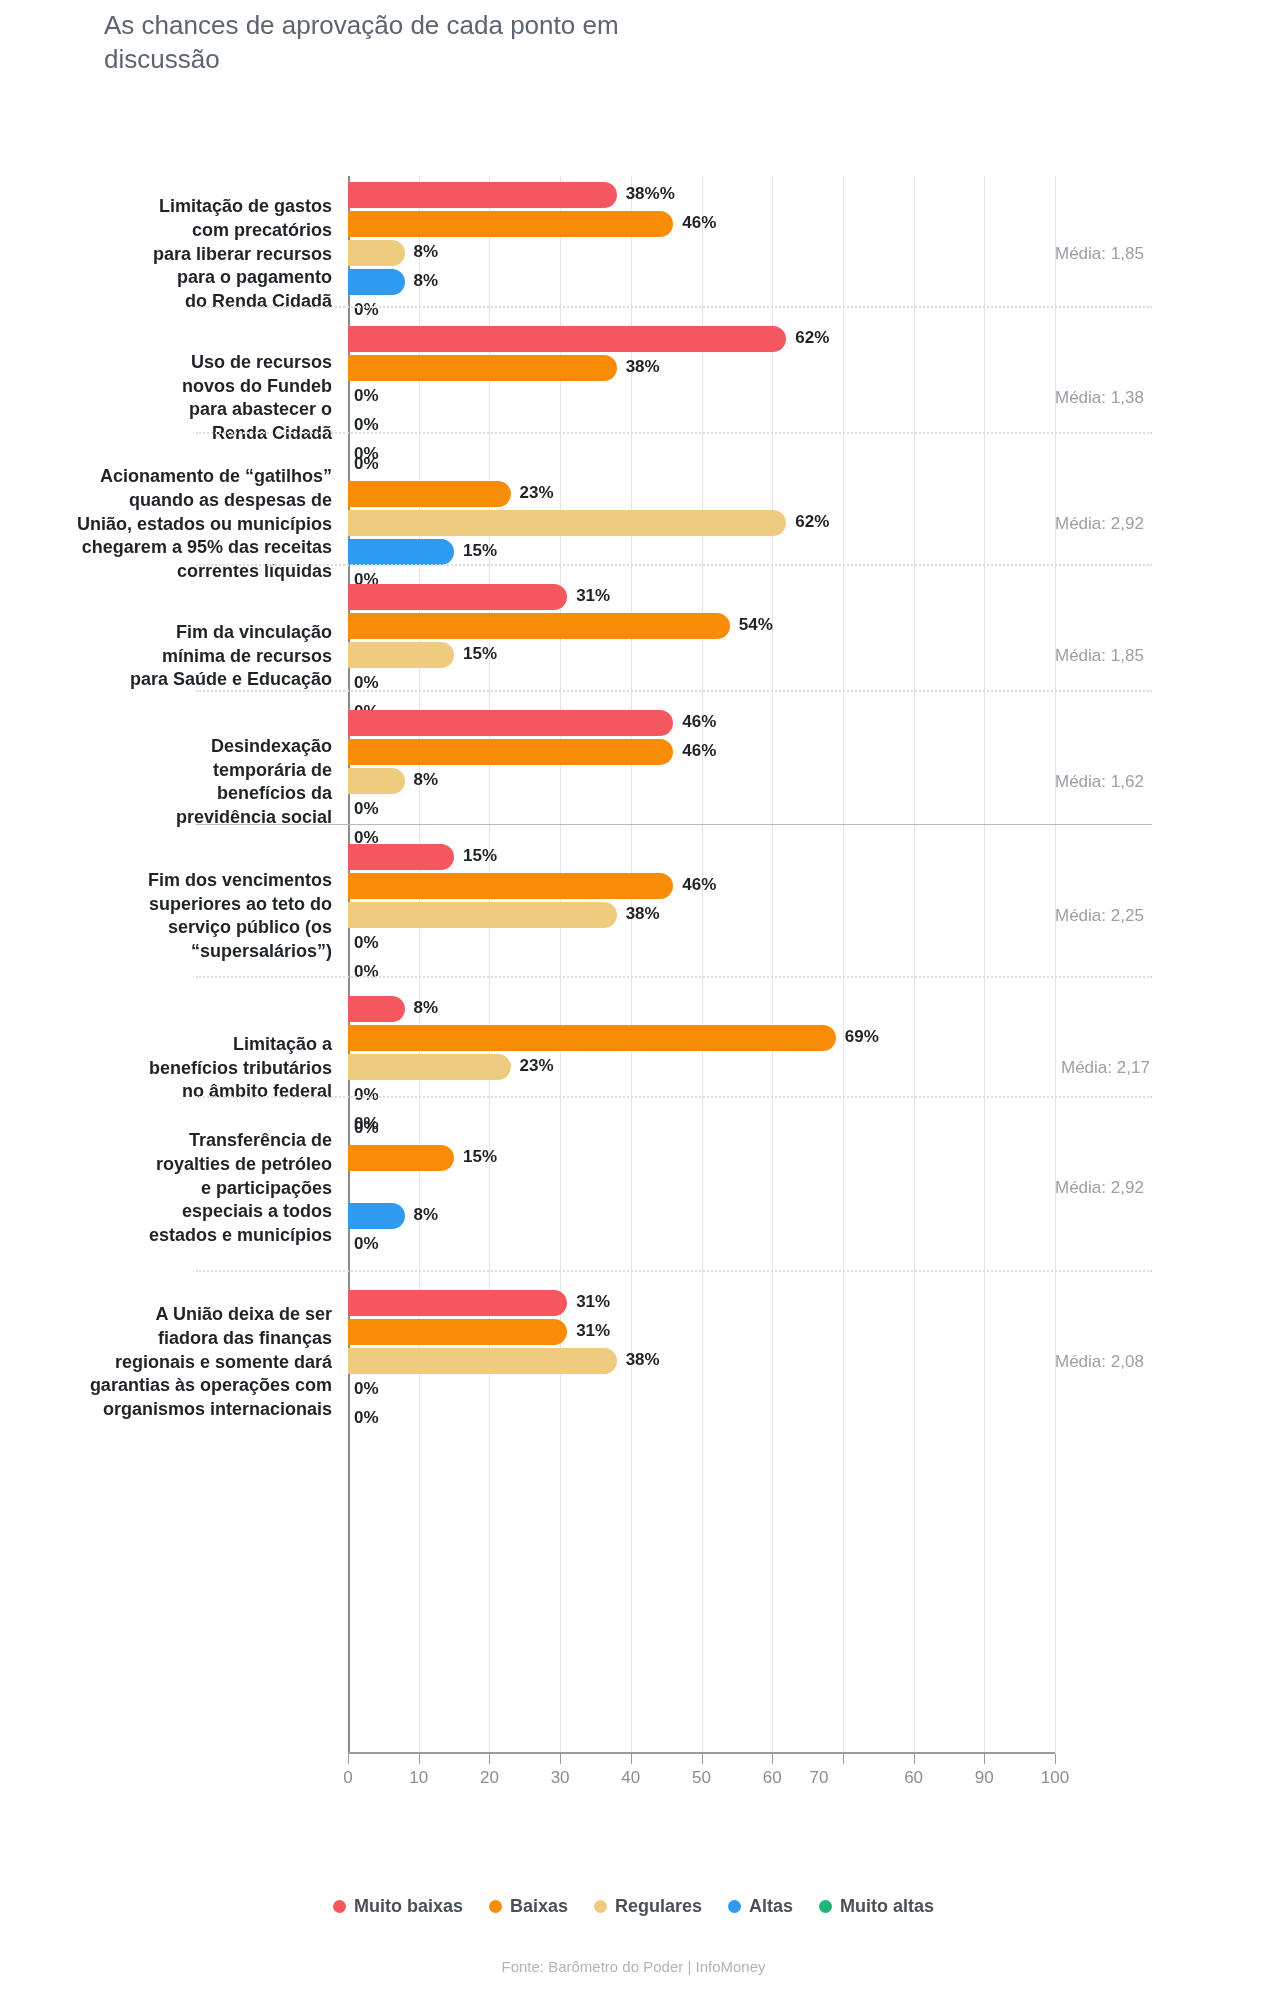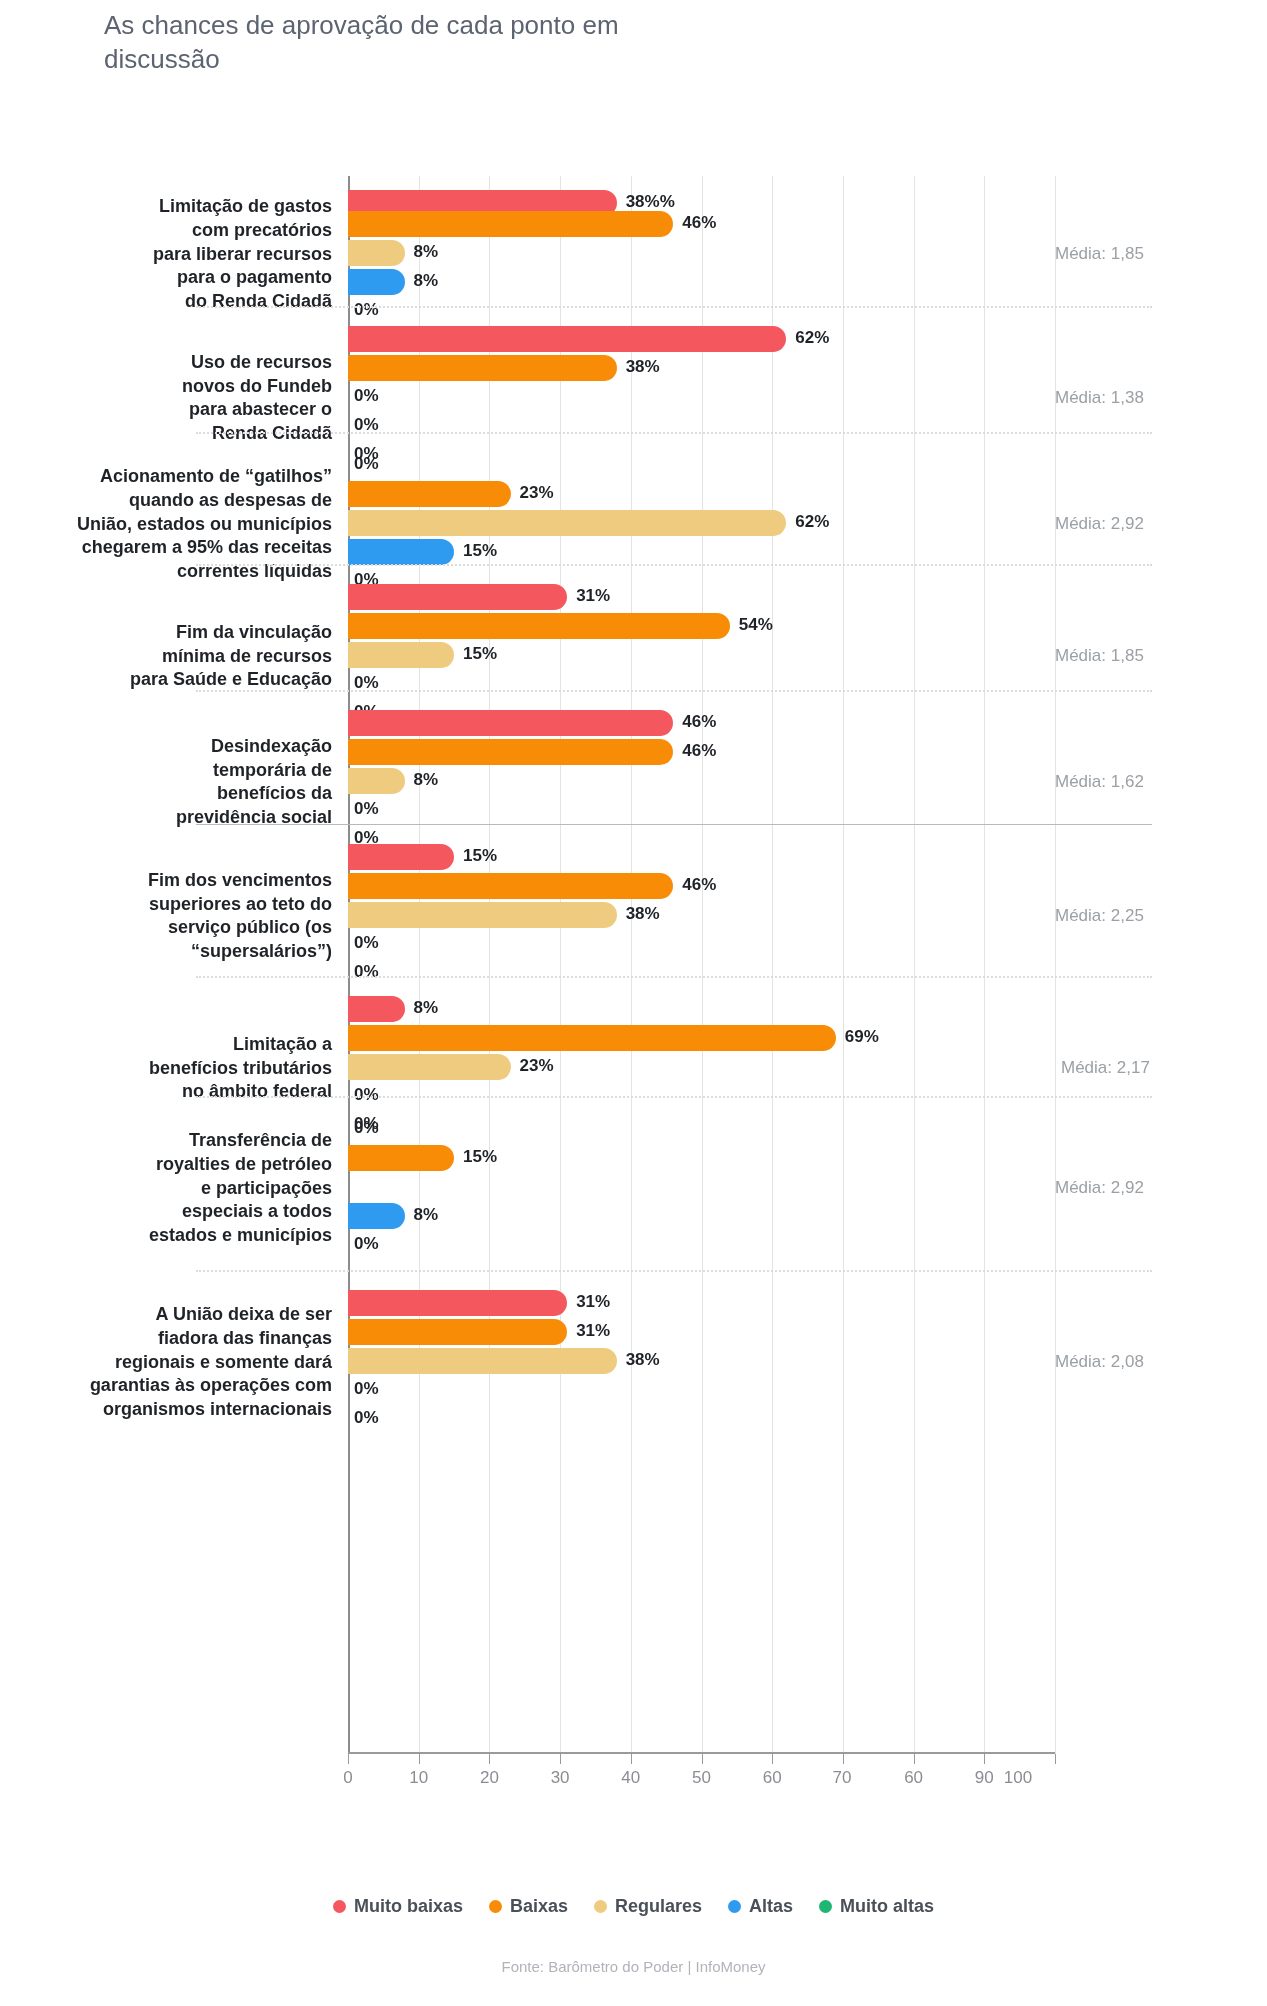--- a/index.html
+++ b/index.html
@@ -90,43 +90,43 @@
       <div class="tick" style="left: 282.8px;"></div>
       <div class="tick-label" style="left: 282.8px;">40</div>
       <div class="grid-line" style="left: 353.5px;"></div>
       <div class="tick" style="left: 353.5px;"></div>
       <div class="tick-label" style="left: 353.5px;">50</div>
       <div class="grid-line" style="left: 424.2px;"></div>
       <div class="tick" style="left: 424.2px;"></div>
       <div class="tick-label" style="left: 424.2px;">60</div>
       <div class="grid-line" style="left: 494.9px;"></div>
       <div class="tick" style="left: 494.9px;"></div>
-      <div class="tick-label" style="left: 494px;">70</div>
+      <div class="tick-label" style="left: 471px;">70</div>
       <div class="grid-line" style="left: 565.6px;"></div>
       <div class="tick" style="left: 565.6px;"></div>
       <div class="tick-label" style="left: 565.6px;">60</div>
       <div class="grid-line" style="left: 636.3px;"></div>
       <div class="tick" style="left: 636.3px;"></div>
       <div class="tick-label" style="left: 636.3px;">90</div>
       <div class="grid-line" style="left: 707px;"></div>
       <div class="tick" style="left: 707px;"></div>
-      <div class="tick-label" style="left: 670px; margin-top: 12px;">100</div>
+      <div class="tick-label" style="left: 707px; margin-top: 12px;">100</div>
       <div class="axis-base"></div>
     </div>
   <div id="groups-layer">
       <div class="group" style="top: 6px; height: 155px;">
         <div class="cat-label" style="top: 13px;">
           <div>Limitação de gastos</div>
           <div>com precatórios</div>
           <div>para liberar recursos</div>
           <div>para o pagamento</div>
           <div>do Renda Cidadã</div>
         </div>
         <div class="media" style="top: 61.5px;">Média: 1,85</div>
-        <div class="barrow" style="top: 0px; width: 707px; margin-top: 8px;">
+        <div class="barrow" style="top: 0px; width: 707px;">
           <div class="bar" style="width: 268.66px; background: rgb(244, 88, 94);"></div>
           <div class="val" style="left: 277.66px;">38%%</div>
         </div>
         <div class="barrow" style="top: 29px; width: 707px;">
           <div class="bar" style="width: 325.22px; background: rgb(249, 140, 6);"></div>
           <div class="val" style="left: 334.22px;">46%</div>
         </div>
         <div class="barrow" style="top: 58px; width: 707px;">
           <div class="bar" style="width: 56.56px; background: rgb(238, 203, 127);"></div>
           <div class="val" style="left: 65.56px;">8%</div>

